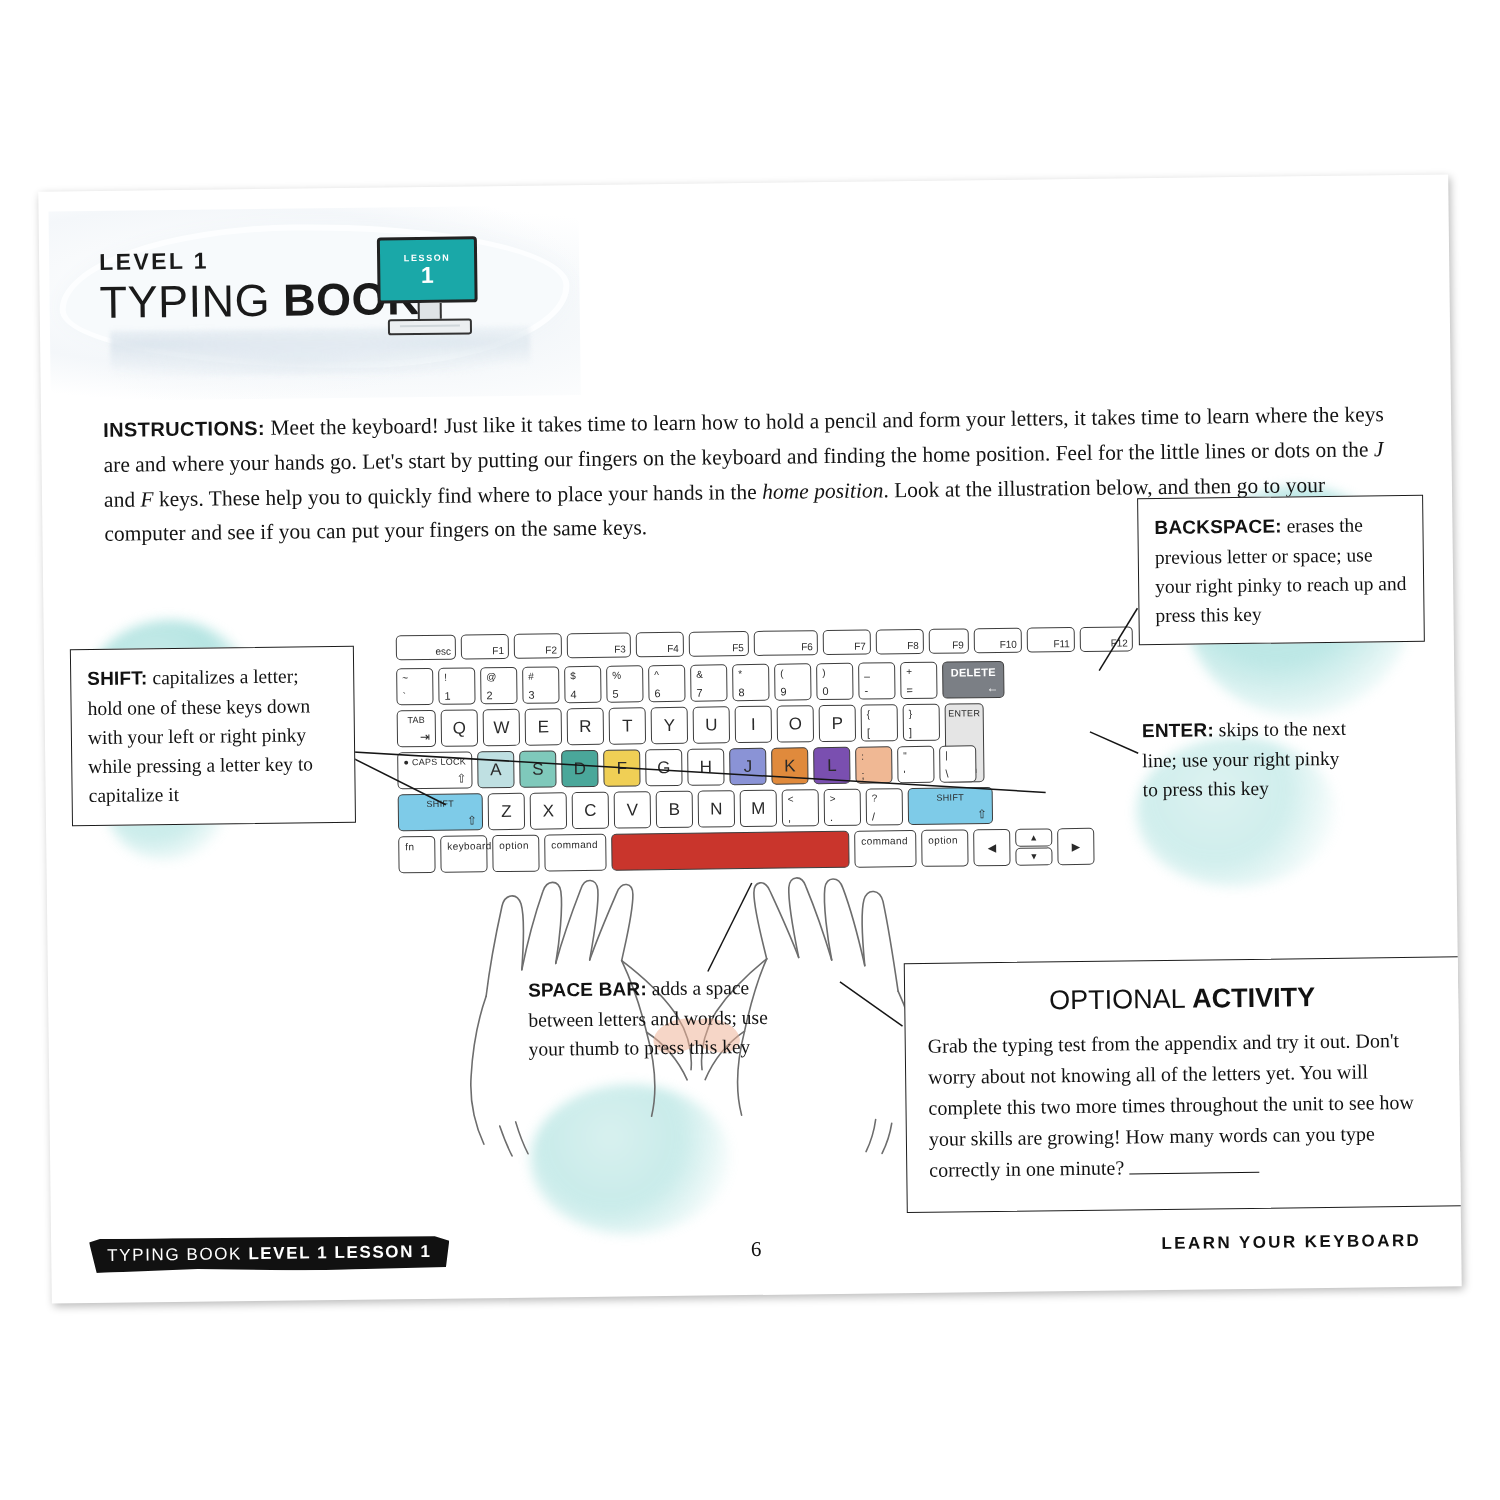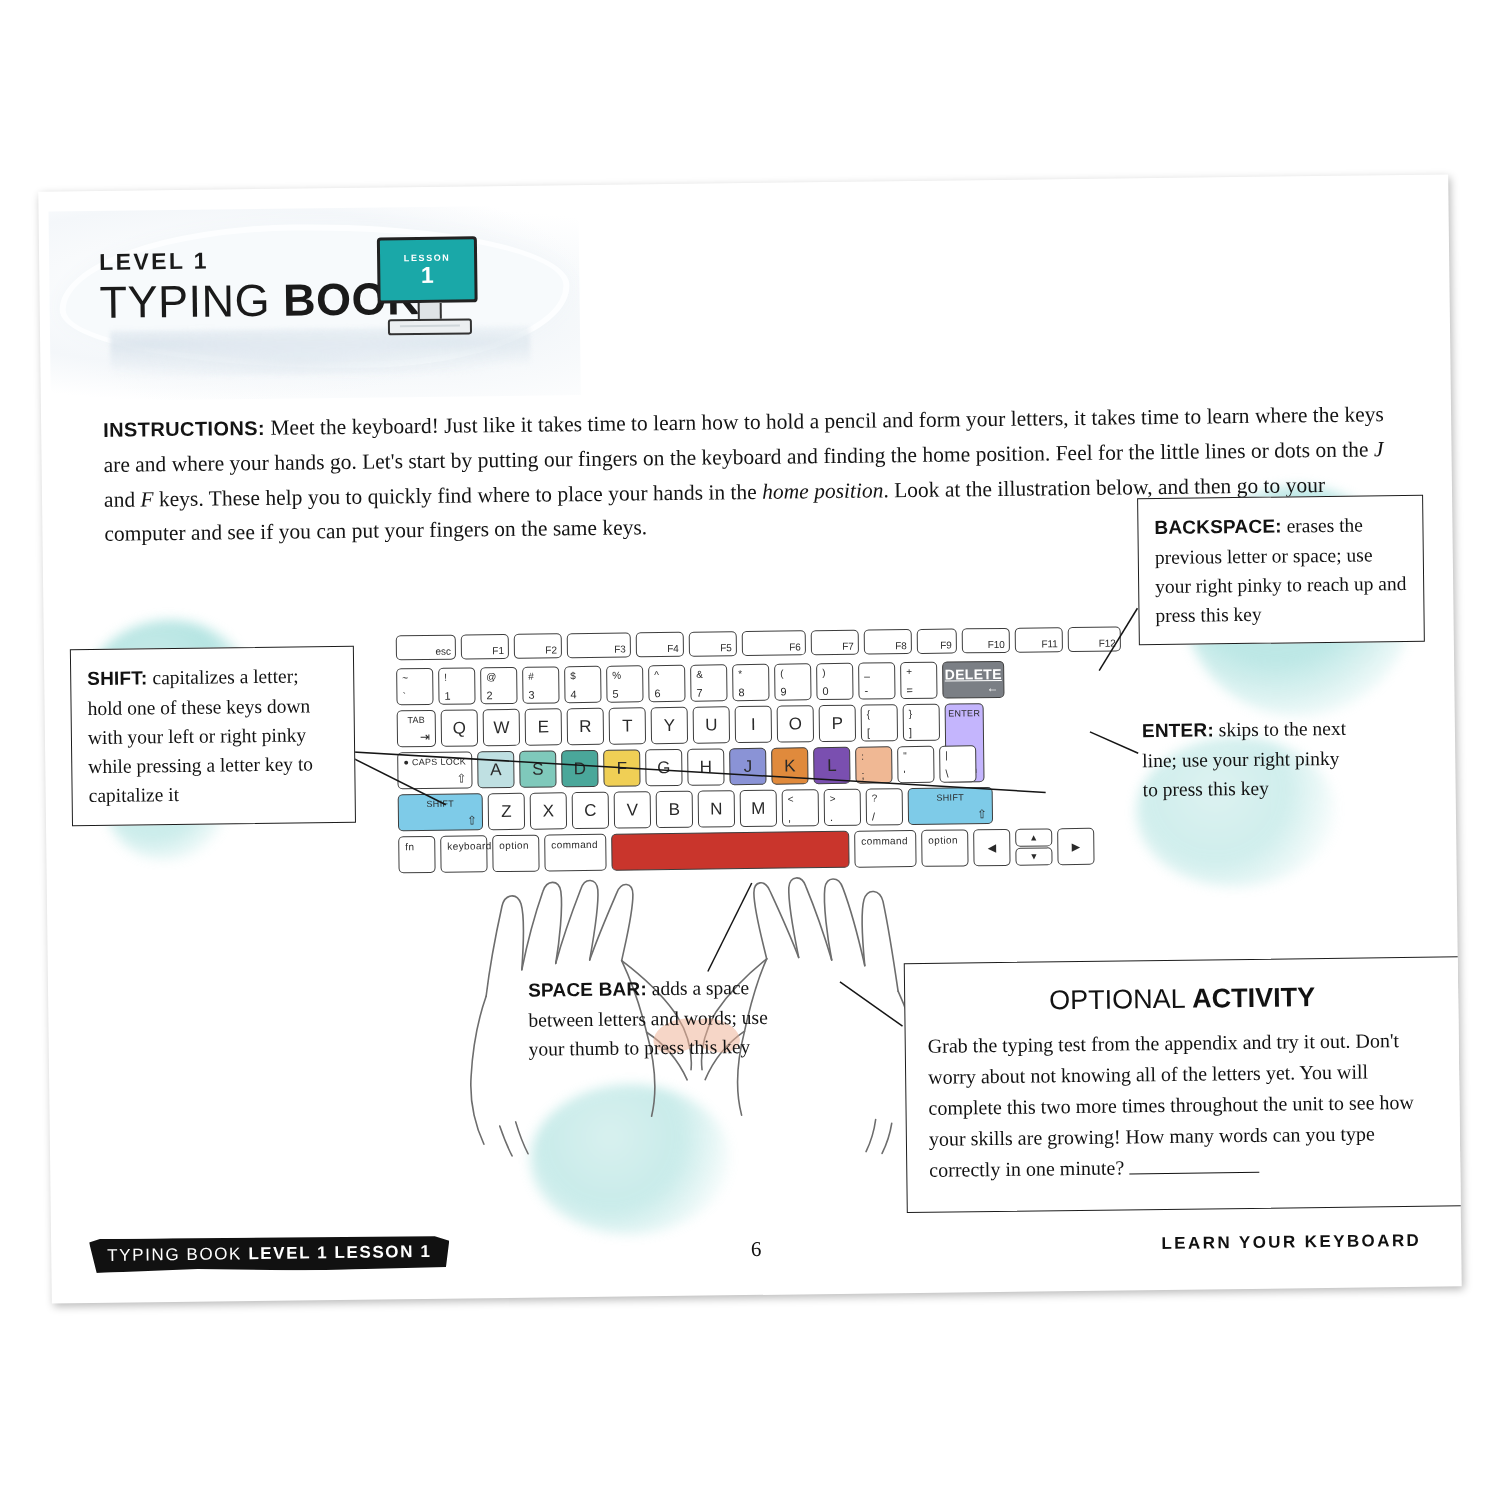--- a/index.html
+++ b/index.html
@@ -165,23 +165,23 @@
   .key .tl { position: absolute; left: 5px; top: 3px; font-size: 10px; }
   .key .bl { position: absolute; left: 5px; bottom: 2px; font-size: 11px; }
   .key .br { position: absolute; right: 4px; bottom: 2px; font-size: 10px; }
   .key .sm { position: absolute; left: 0; right: 0; top: 4px; text-align: center; font-size: 9px; letter-spacing: .3px;}
   .key .lbl-left { position: absolute; left: 6px; top: 4px; font-size: 10px; letter-spacing: .4px;}
   .key .arrow-br { position: absolute; right: 5px; bottom: 2px; font-size: 12px; }
 
   .row0 .key { height: 25px; }
 
   .delete { background: #7b7f85; color: #fff; border-color:#3d3d3d; }
-  .delete .sm { color:#fff; font-size: 14px; font-weight: bold; text-decoration: underline; }
+  .delete .sm { color:#fff; font-size: 11px; font-weight: bold; }
   .delete .arrow-br { color: #fff; }
-  .enter  { background: #c4b5fd; }
+  .enter  { background: #e5e5e5; }
   .shiftk { background: #7ecbe8; }
   .spacek { background: #c9352c; }
 
   
   .hk-a { background: #bfe0e2; }
   .hk-s { background: #7fc9bb; }
   .hk-d { background: #4aa79a; }
   .hk-f { background: #f0cf55; }
   .hk-j { background: #8a93d6; }
   .hk-k { background: #e08a3c; }
@@ -307,21 +307,21 @@
         </div>
       <div class="key" style="width:48px">
           <span class="br">F2</span>
         </div>
       <div class="key" style="width:64px">
           <span class="br">F3</span>
         </div>
       <div class="key" style="width:48px">
           <span class="br">F4</span>
         </div>
-      <div class="key" style="width:48px">
+      <div class="key" style="width:60px">
           <span class="br">F5</span>
         </div>
       <div class="key" style="width:64px">
           <span class="br">F6</span>
         </div>
       <div class="key" style="width:48px">
           <span class="br">F7</span>
         </div>
       <div class="key" style="width:48px">
           <span class="br">F8</span>

